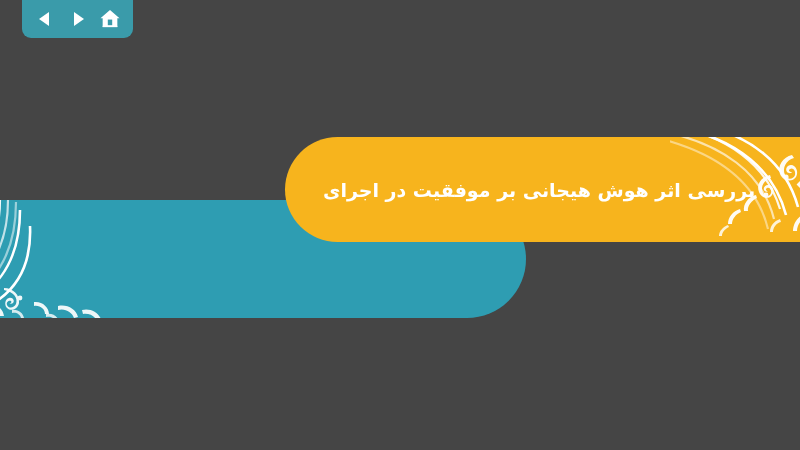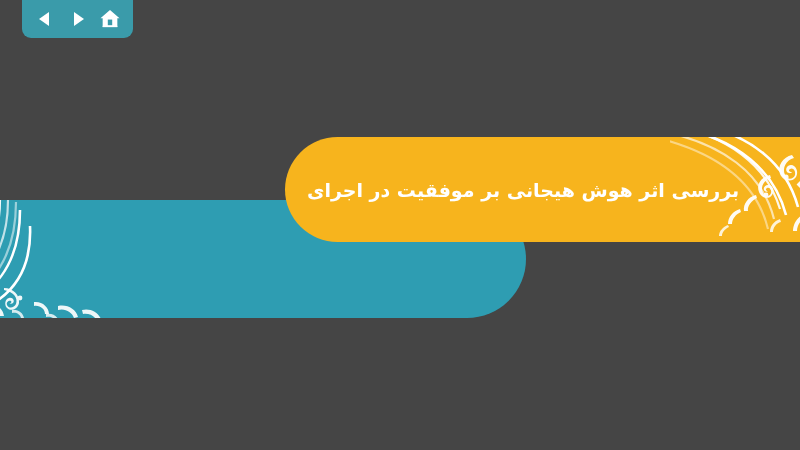--- a/index.html
+++ b/index.html
@@ -91,21 +91,21 @@
     position: absolute;
     right: 0;
     top: 0;
     width: 175px;
     height: 100px;
     pointer-events: none;
   }
 
   #title-text {
     position: absolute;
-    right: 168px;
+    right: 152px;
     top: 0;
     height: 105px;
     width: 370px;
     display: flex;
     flex-direction: column;
     align-items: flex-end;
     justify-content: center;
     direction: rtl;
     z-index: 25;
   }

